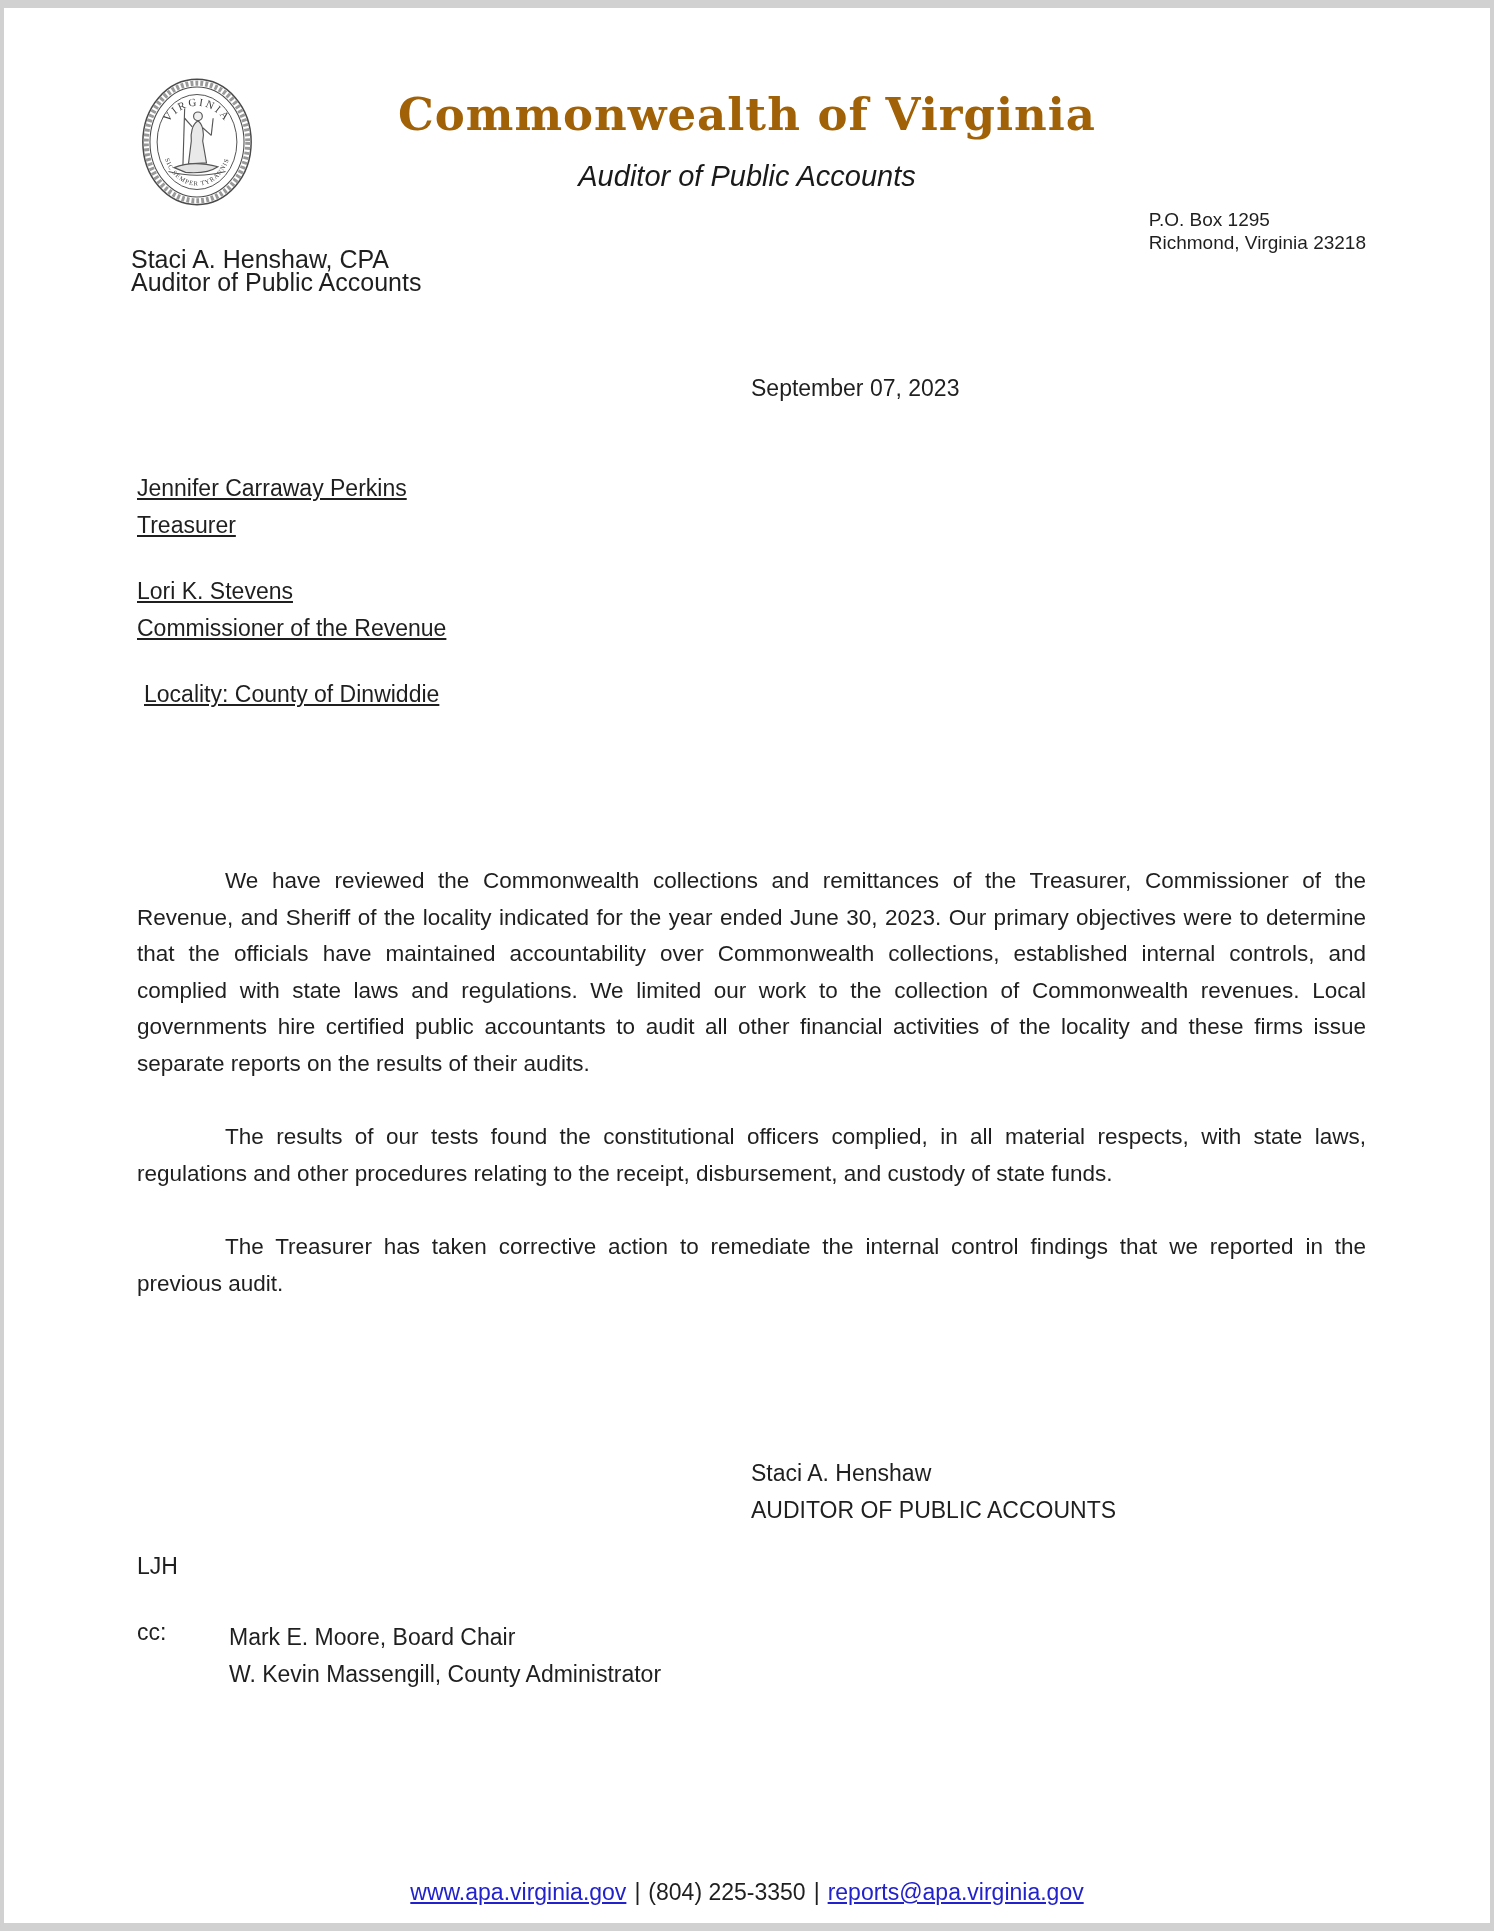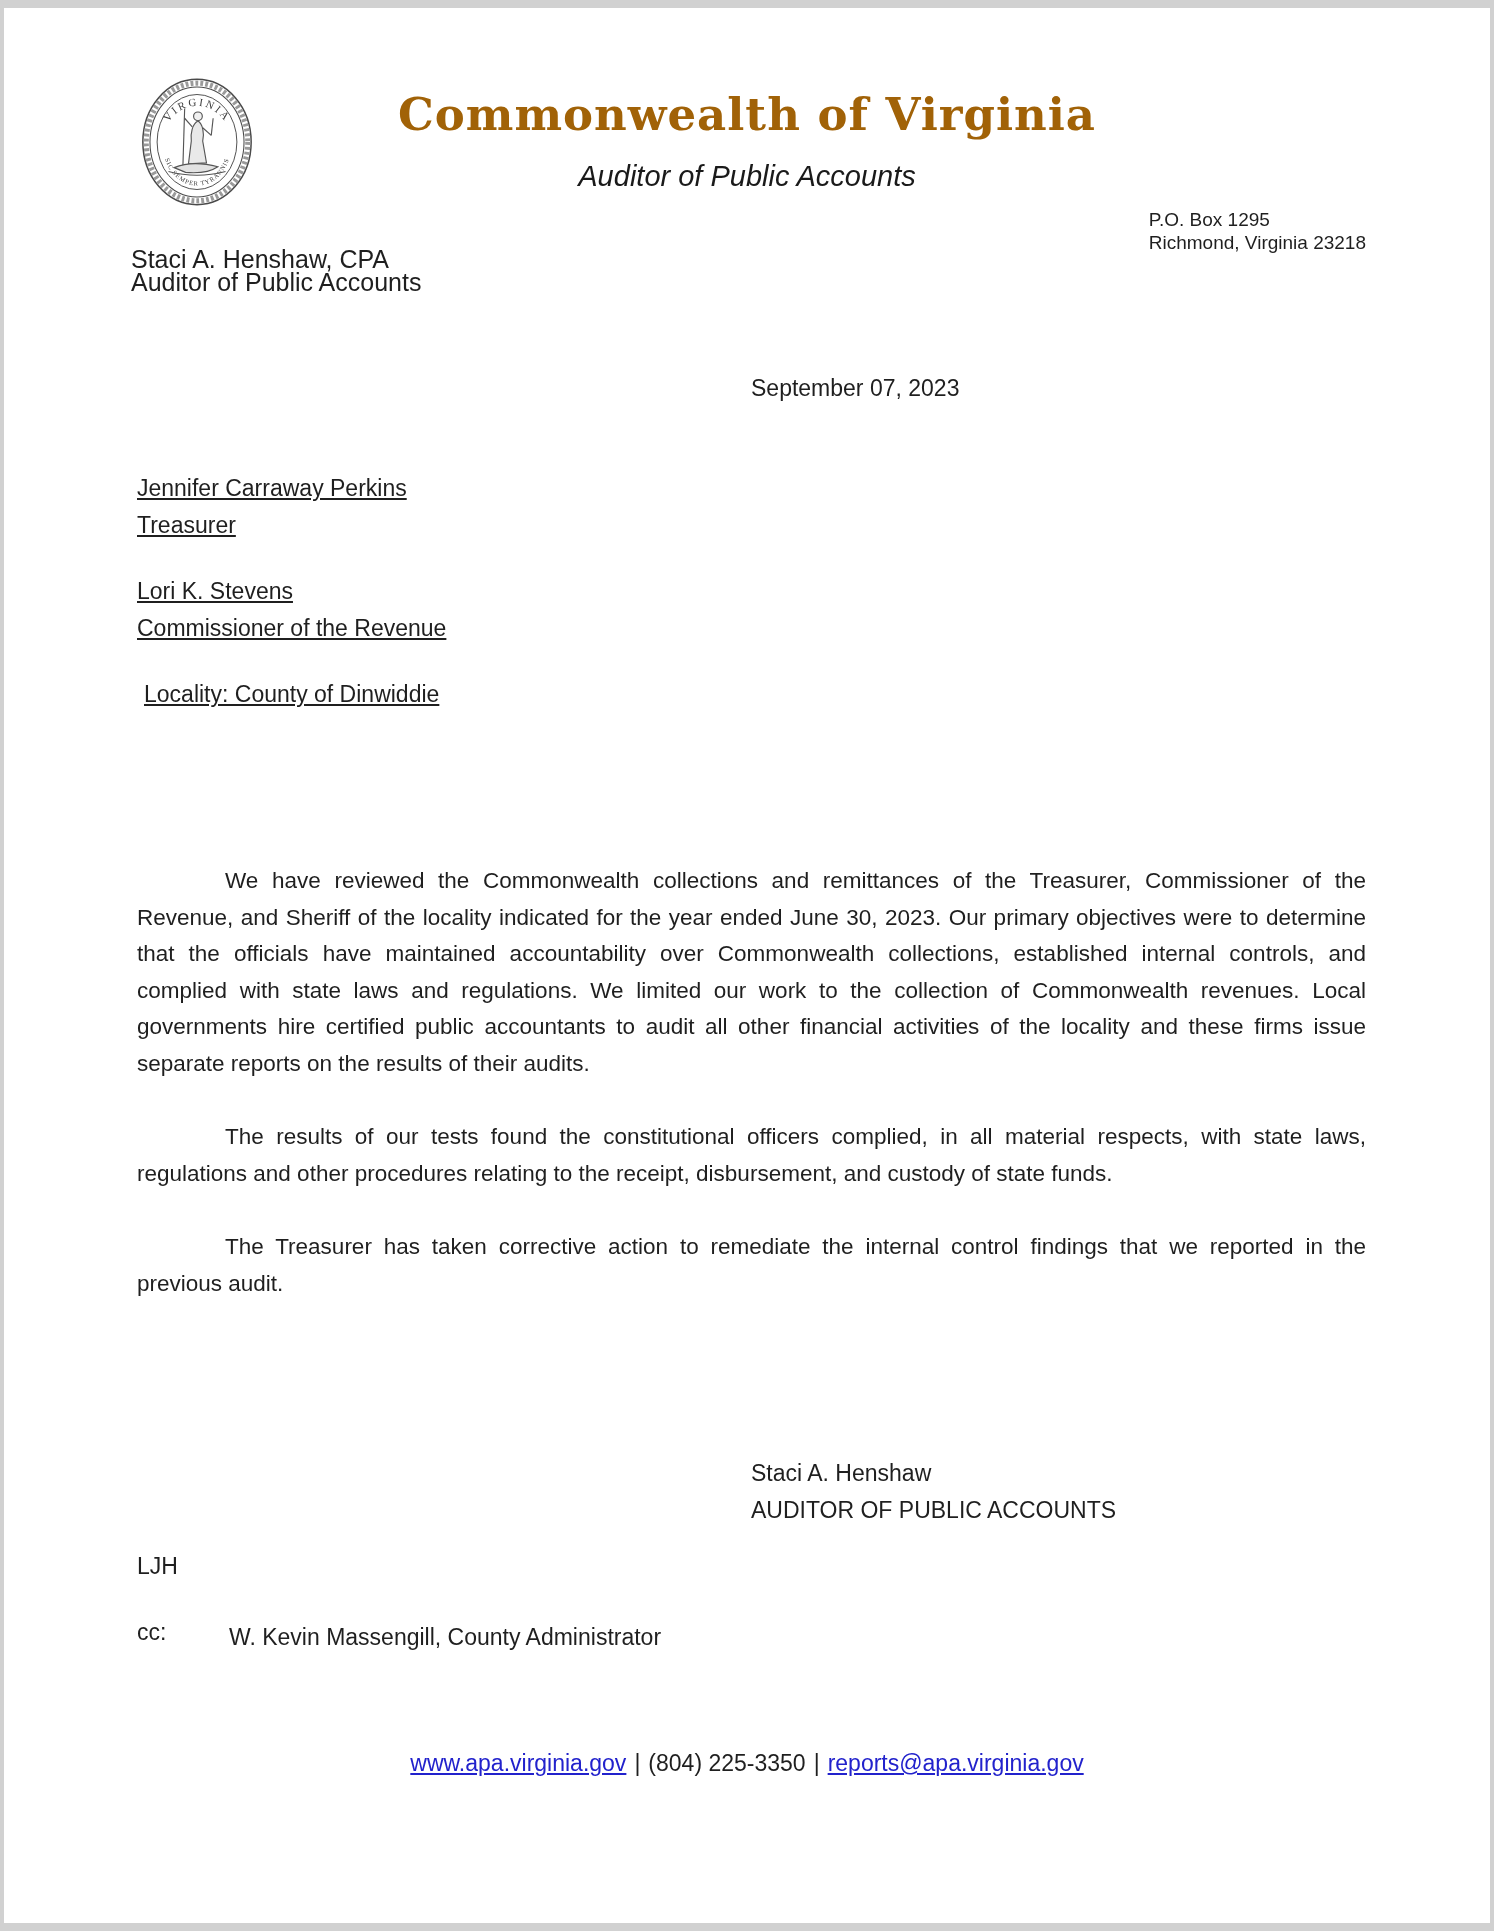--- a/index.html
+++ b/index.html
@@ -39,21 +39,21 @@
     margin:0 0 37px 0;
     line-height:36.5px;
     text-align:justify;
     text-indent:88px;
   }
   .signature{left:747px;top:1447px;font-size:23px;line-height:37px;}
   .initials{left:133px;top:1545px;font-size:23px;}
   .cc{left:133px;top:1611px;font-size:23px;display:flex;}
   .cc-label{width:92px;}
   .cc-names div{line-height:37px;}
-  .footer{left:0;right:0;top:1742px;text-align:center;font-size:23px;color:#1f1f1f;}
+  .footer{left:0;right:0;top:1871px;text-align:center;font-size:23px;color:#1f1f1f;}
   .footer a{color:#2222cc;text-decoration:underline;cursor:pointer;}
   .footer .sep{padding:0 8px;}
   .seal svg text{fill:#3c3c3c;}
 </style>
 </head>
 <body>
 
 <div class="page">
 
   <div class="abs seal">
@@ -122,20 +122,21 @@
   <div class="abs signature">
     <div>Staci A. Henshaw</div>
     <div>AUDITOR OF PUBLIC ACCOUNTS</div>
   </div>
 
   <div class="abs initials">LJH</div>
 
   <div class="abs cc">
     <div class="cc-label">cc:</div>
     <div class="cc-names">
+      <div>Mark E. Moore, Board Chair</div>
       <div>W. Kevin Massengill, County Administrator</div>
     </div>
   </div>
 
   <div class="abs footer">
     <a>www.apa.virginia.gov</a><span class="sep">|</span><span>(804) 225-3350</span><span class="sep">|</span><a>reports@apa.virginia.gov</a>
   </div>
 
 </div>
 

